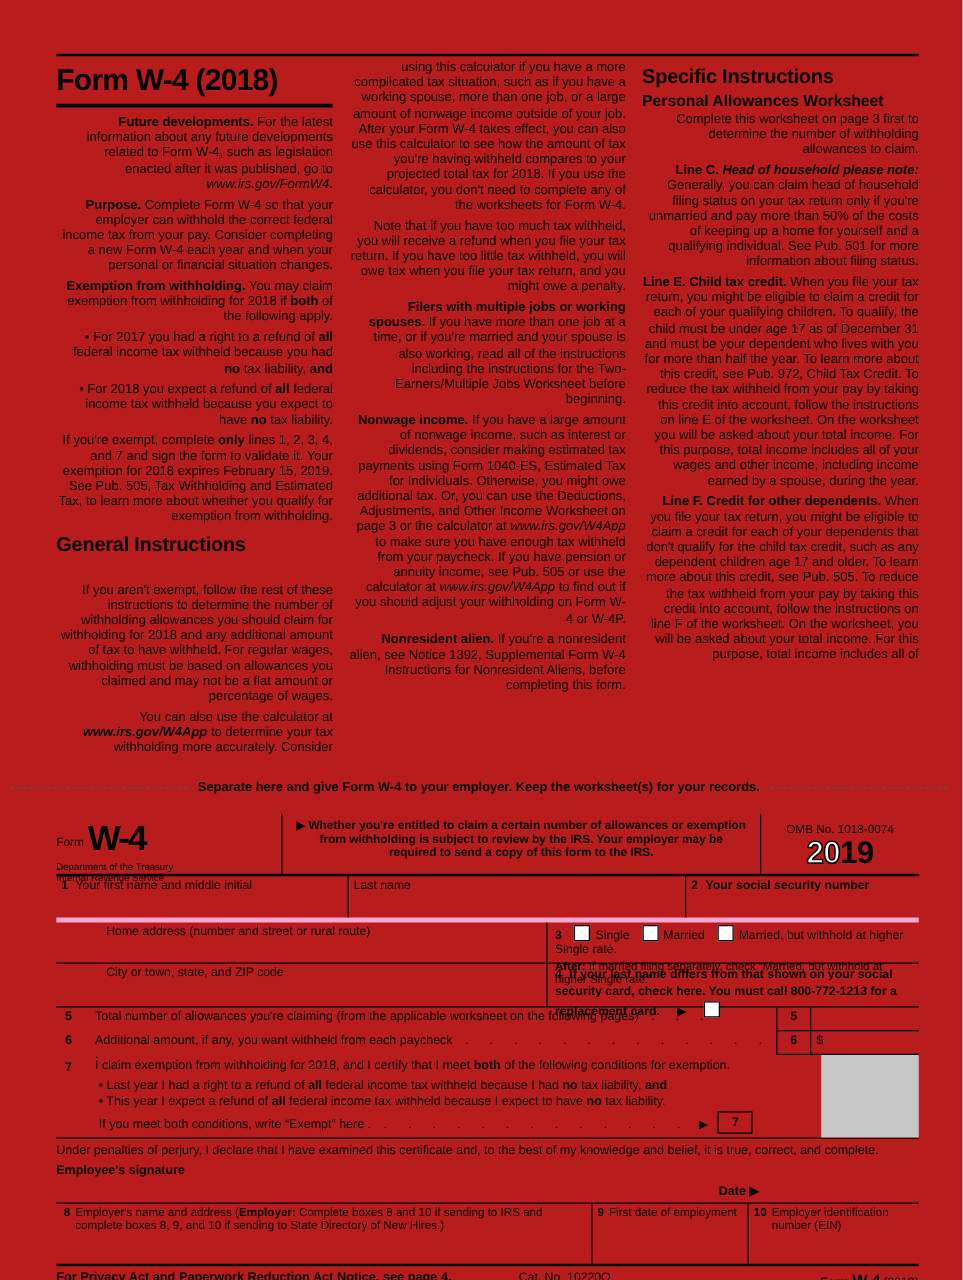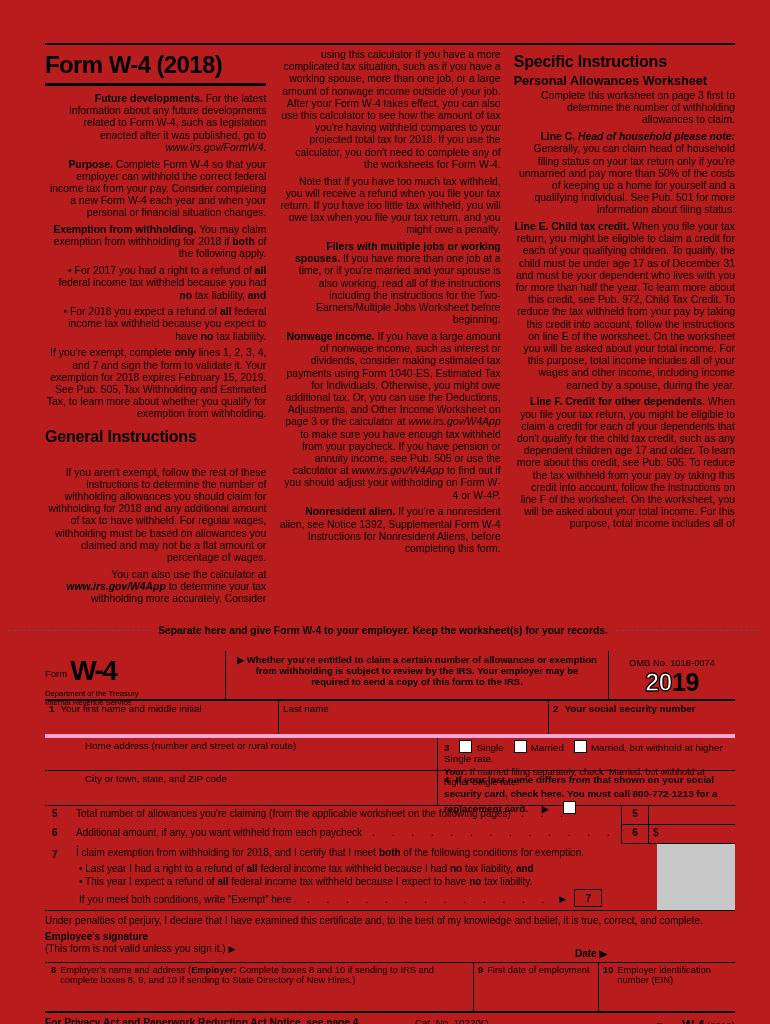--- a/index.html
+++ b/index.html
@@ -159,21 +159,21 @@
         <span class="num">2</span><span>Your social security number</span>
       </div>
     </div>
 
     <div class="r2">
       <div class="c-addr">
         <span>Home address (number and street or rural route)</span>
       </div>
       <div class="c-right">
         <span class="num">3</span><span class="cb first"></span><span>Single</span><span class="cb"></span><span>Married</span><span class="cb"></span><span>Married, but withhold at higher Single rate.</span>
-        <div class="note"><span class="rich"><b>Your:</b><span> If married filing separately, check “Married, but withhold at higher Single rate.”</span></span></div>
+        <div class="note"><span class="rich"><b>After:</b><span> If married filing separately, check “Married, but withhold at higher Single rate.”</span></span></div>
       </div>
     </div>
 
     <div class="r3">
       <div class="c-addr">
         <span>City or town, state, and ZIP code</span>
       </div>
       <div class="c-right b4">
         <span class="num">4</span><span>If your last name differs from that shown on your social security card, check here. You must call 800-772-1213 for a replacement card.</span><span class="arrow">▶</span><span class="cb"></span>
       </div>
@@ -206,21 +206,20 @@
         <span class="dots">. . . . . . . . . . . . .</span>
         <span class="arrow">▶</span>
         <span class="numbox">7</span>
       </div>
     </div>
 
     <div class="perjury">Under penalties of perjury, I declare that I have examined this certificate and, to the best of my knowledge and belief, it is true, correct, and complete.</div>
 
     <div class="sig">
       <div class="sig-label">Employee's signature</div>
-      <div class="sig-note"><span>(This form is not valid unless you sign it.) </span><span class="arrow">▶</span></div>
       <div class="sig-line"></div>
       <div class="date-label">Date ▶</div>
     </div>
 
     <div class="emp">
       <div class="c8">
         <span class="num">8</span>
         <span class="rich"><span>Employer's name and address (</span><span class="b">Employer:</span><span> Complete boxes 8 and 10 if sending to IRS and complete boxes 8, 9, and 10 if sending to State Directory of New Hires.)</span></span>
       </div>
       <div class="c9">

